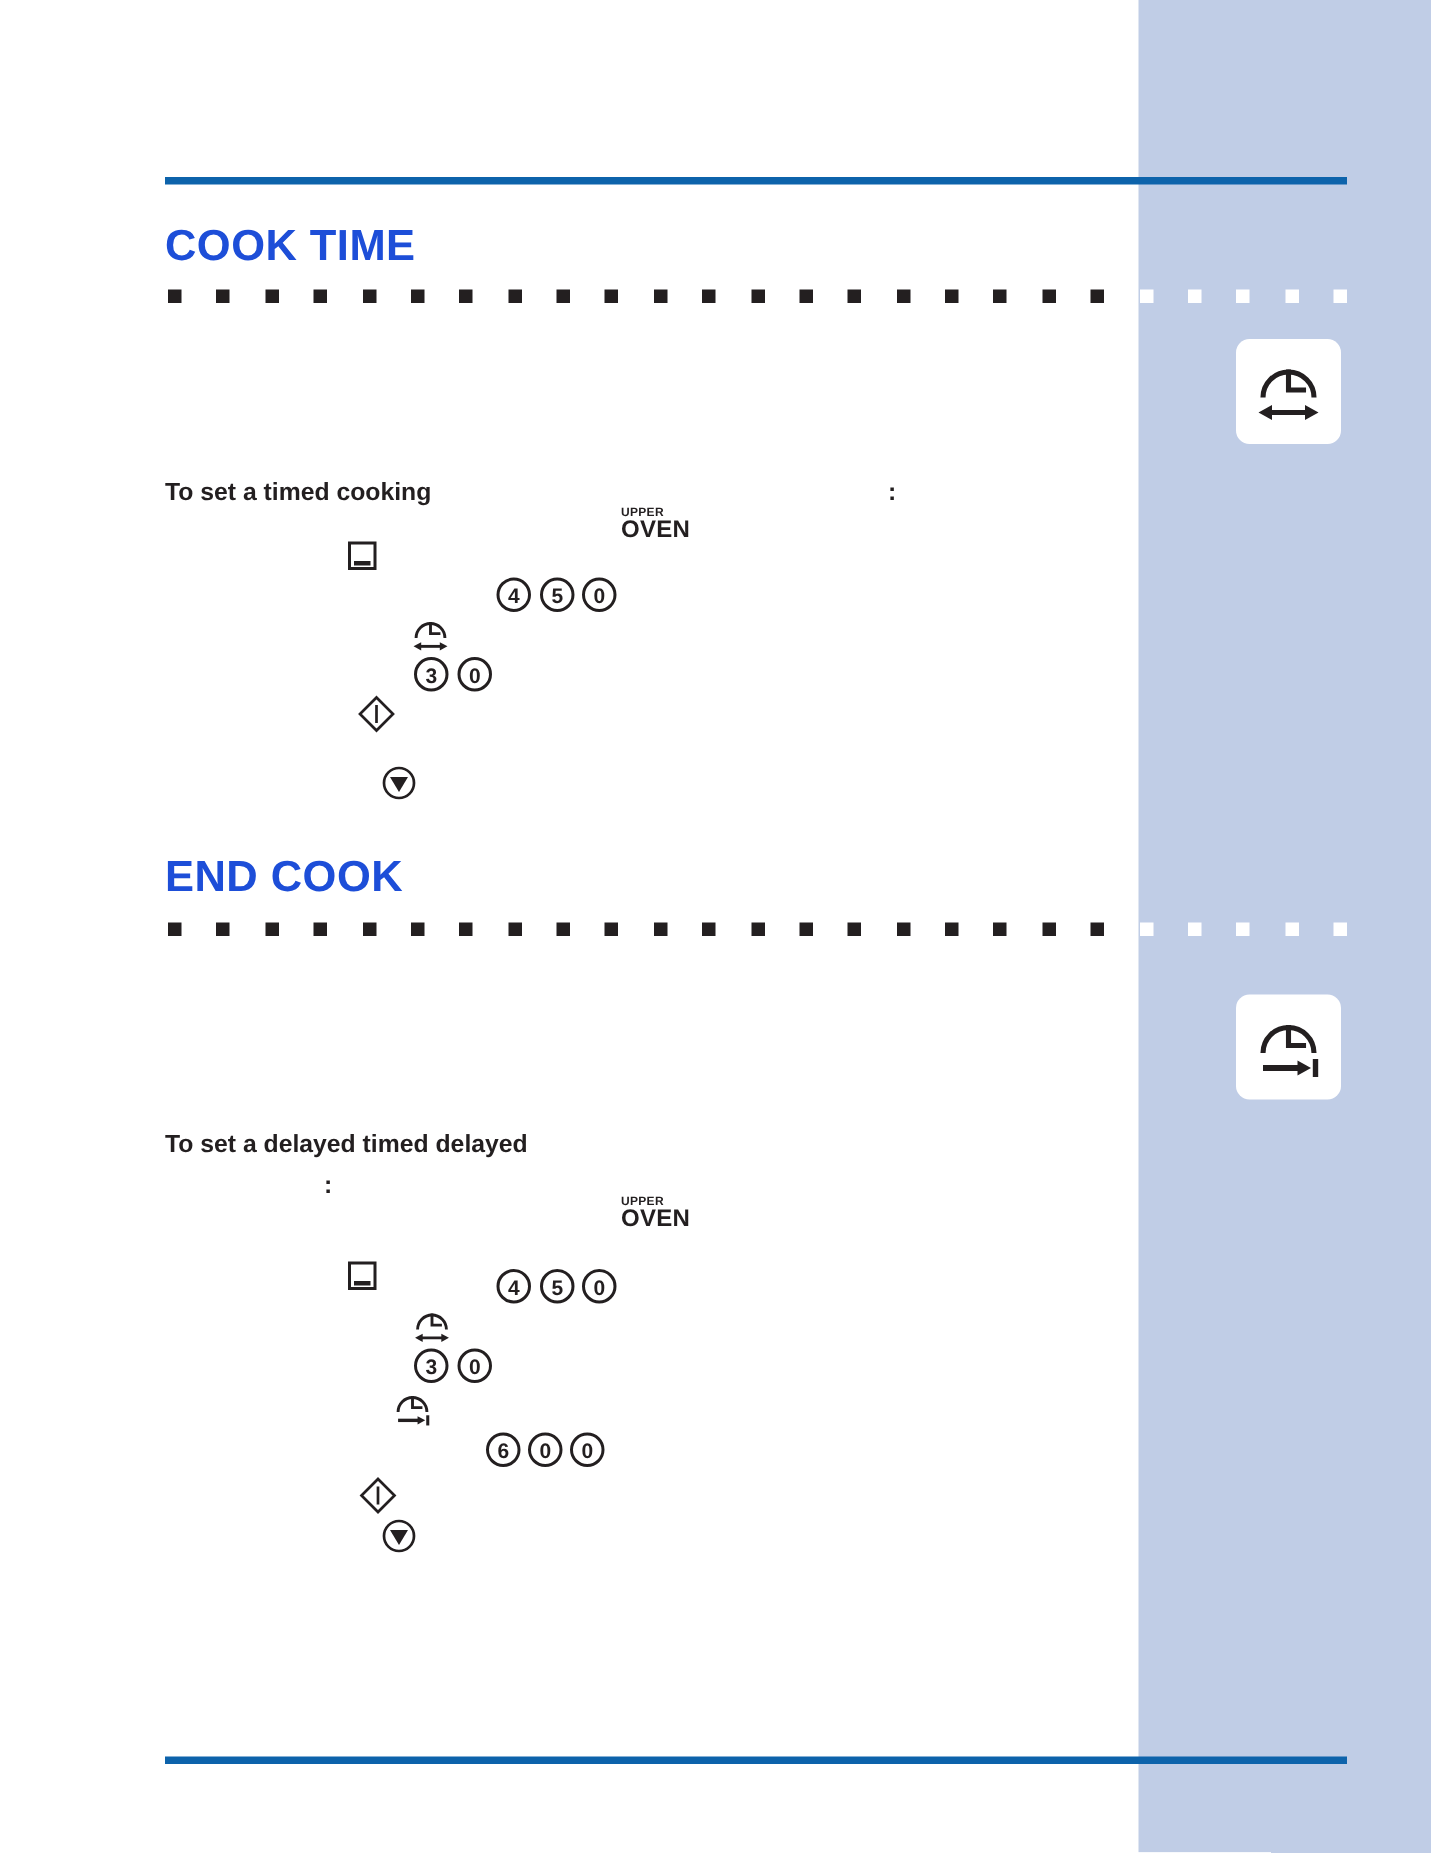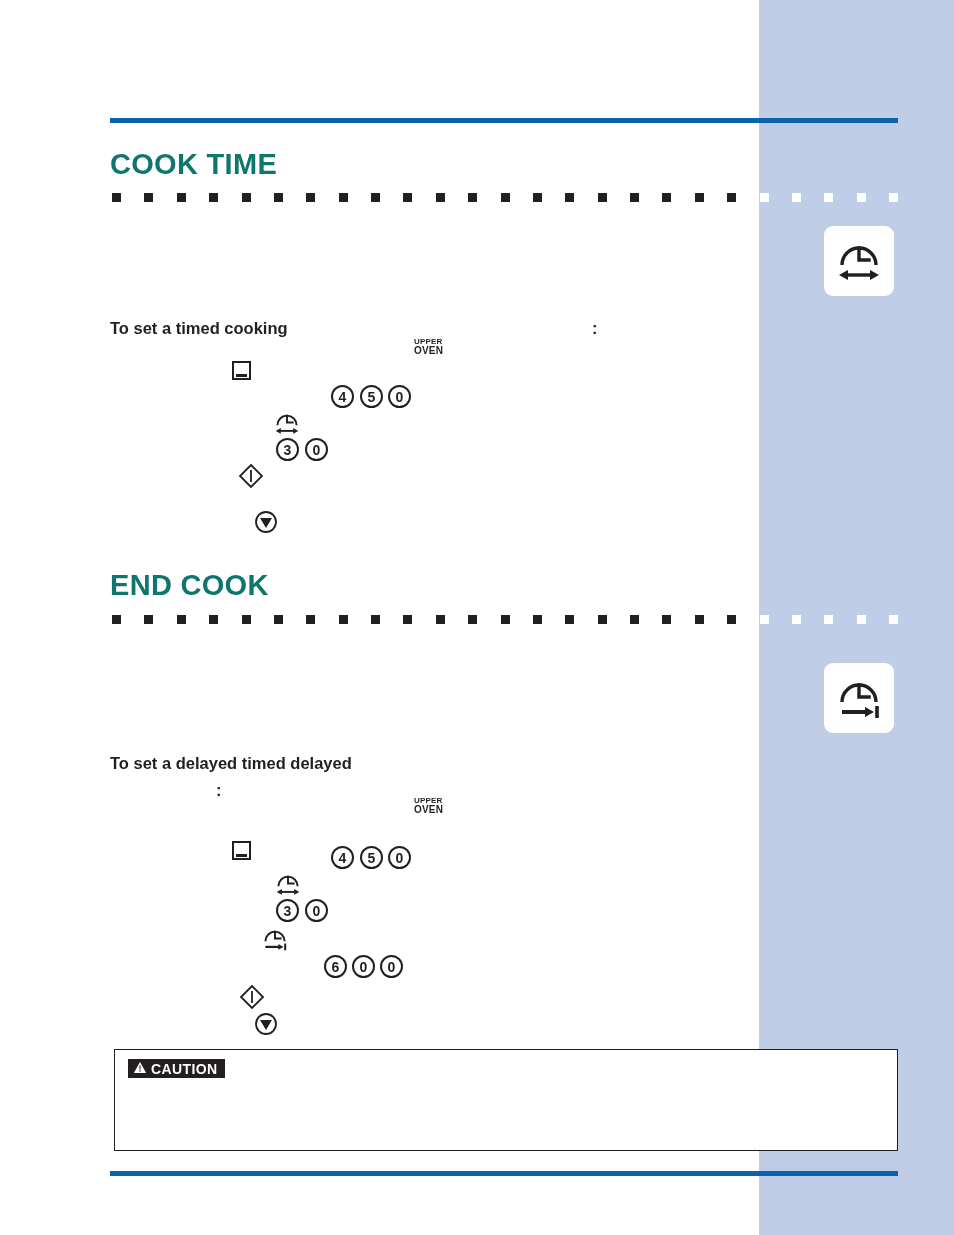--- a/index.html
+++ b/index.html
@@ -39,21 +39,21 @@
   }
   .rule-top { top: 118px; }
   .rule-bottom { top: 1171px; }
 
   
   .section-heading {
     position: absolute;
     left: 110px;
     font-size: 29px;
     font-weight: bold;
-    color: #0f766e;
+    color: #1d4ed8;
     letter-spacing: 0.3px;
     white-space: nowrap;
     line-height: 1;
   }
   .heading-cook { top: 150px; }
   .heading-end  { top: 571px; }
 
   
   .dot-rule {
     position: absolute;
@@ -114,21 +114,21 @@
 
   
   .panel-label {
     position: absolute;
     color: #231f20;
     font-weight: bold;
     line-height: 1.05;
     text-align: left;
   }
   .panel-label .l1 { font-size: 8px; letter-spacing: 0.2px; display: block; }
-  .panel-label .l2 { font-size: 10px; letter-spacing: 0.2px; display: block; }
+  .panel-label .l2 { font-size: 16px; letter-spacing: 0.2px; display: block; }
   .upper-oven-1 { left: 414px; top: 338px; }
   .upper-oven-2 { left: 414px; top: 797px; }
 
   
   .glyph { position: absolute; }
 
   
   .icon-oven {
     width: 19px;
     height: 19px;
@@ -388,28 +388,16 @@
     </svg>
   </div>
 
   <div class="glyph icon-cancel" style="left:254px; top:1012px;">
     <svg width="24" height="24" viewBox="0 0 24 24">
       <circle cx="12" cy="12" r="10" fill="none" stroke="#231f20" stroke-width="1.8"></circle>
       <path d="M6 8 L18 8 L12 18 Z" fill="#231f20"></path>
     </svg>
   </div>
 
-  <div class="caution-box">
-    <div class="caution-tag">
-      <span class="tri">
-        <svg width="14" height="13" viewBox="0 0 14 13">
-          <path d="M7 1 L13.2 12 L0.8 12 Z" fill="#ffffff"></path>
-          <path d="M6.35 4.6 L7.65 4.6 L7.4 8.4 L6.6 8.4 Z" fill="#231f20"></path>
-          <rect x="6.35" y="9.2" width="1.3" height="1.3" fill="#231f20"></rect>
-        </svg>
-      </span>
-      <span class="word">CAUTION</span>
-    </div>
-  </div>
 
   <div class="rule-blue rule-bottom"></div>
 
 </div>
 
 </body></html>

